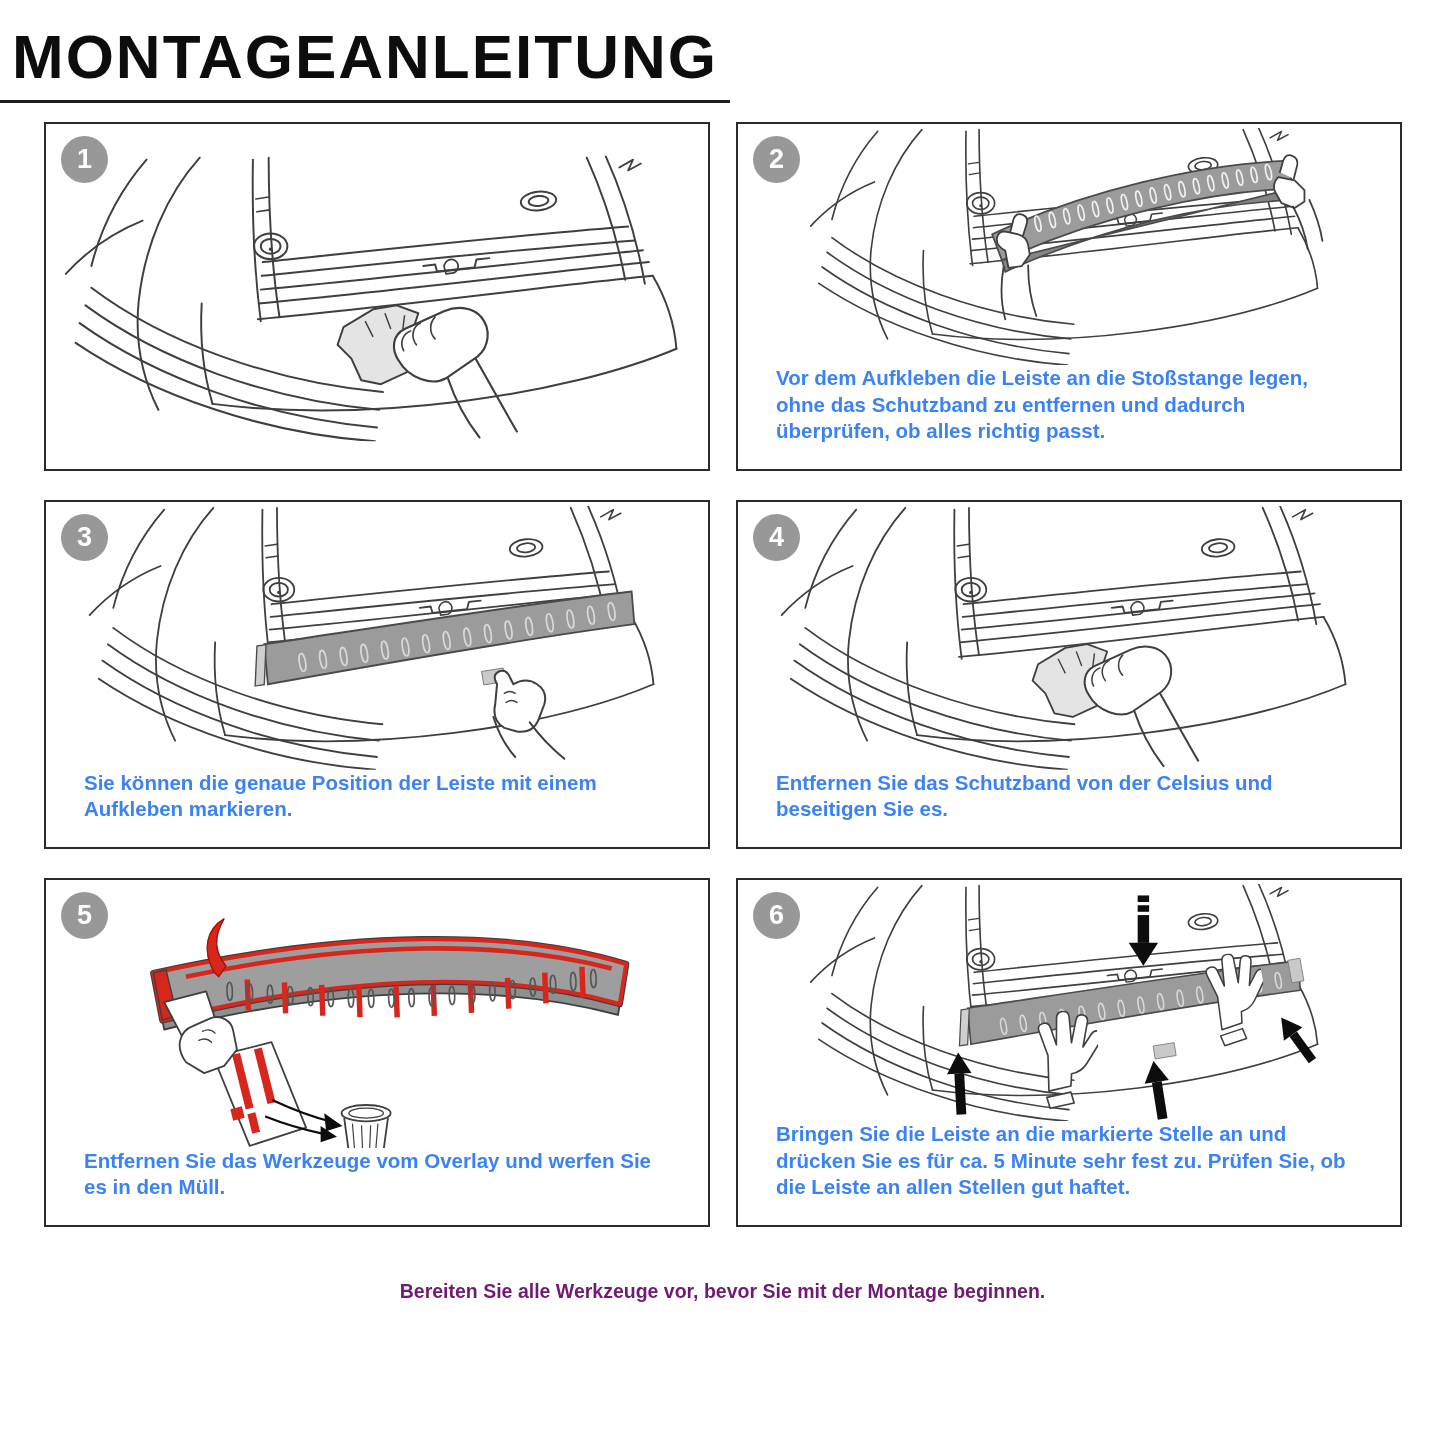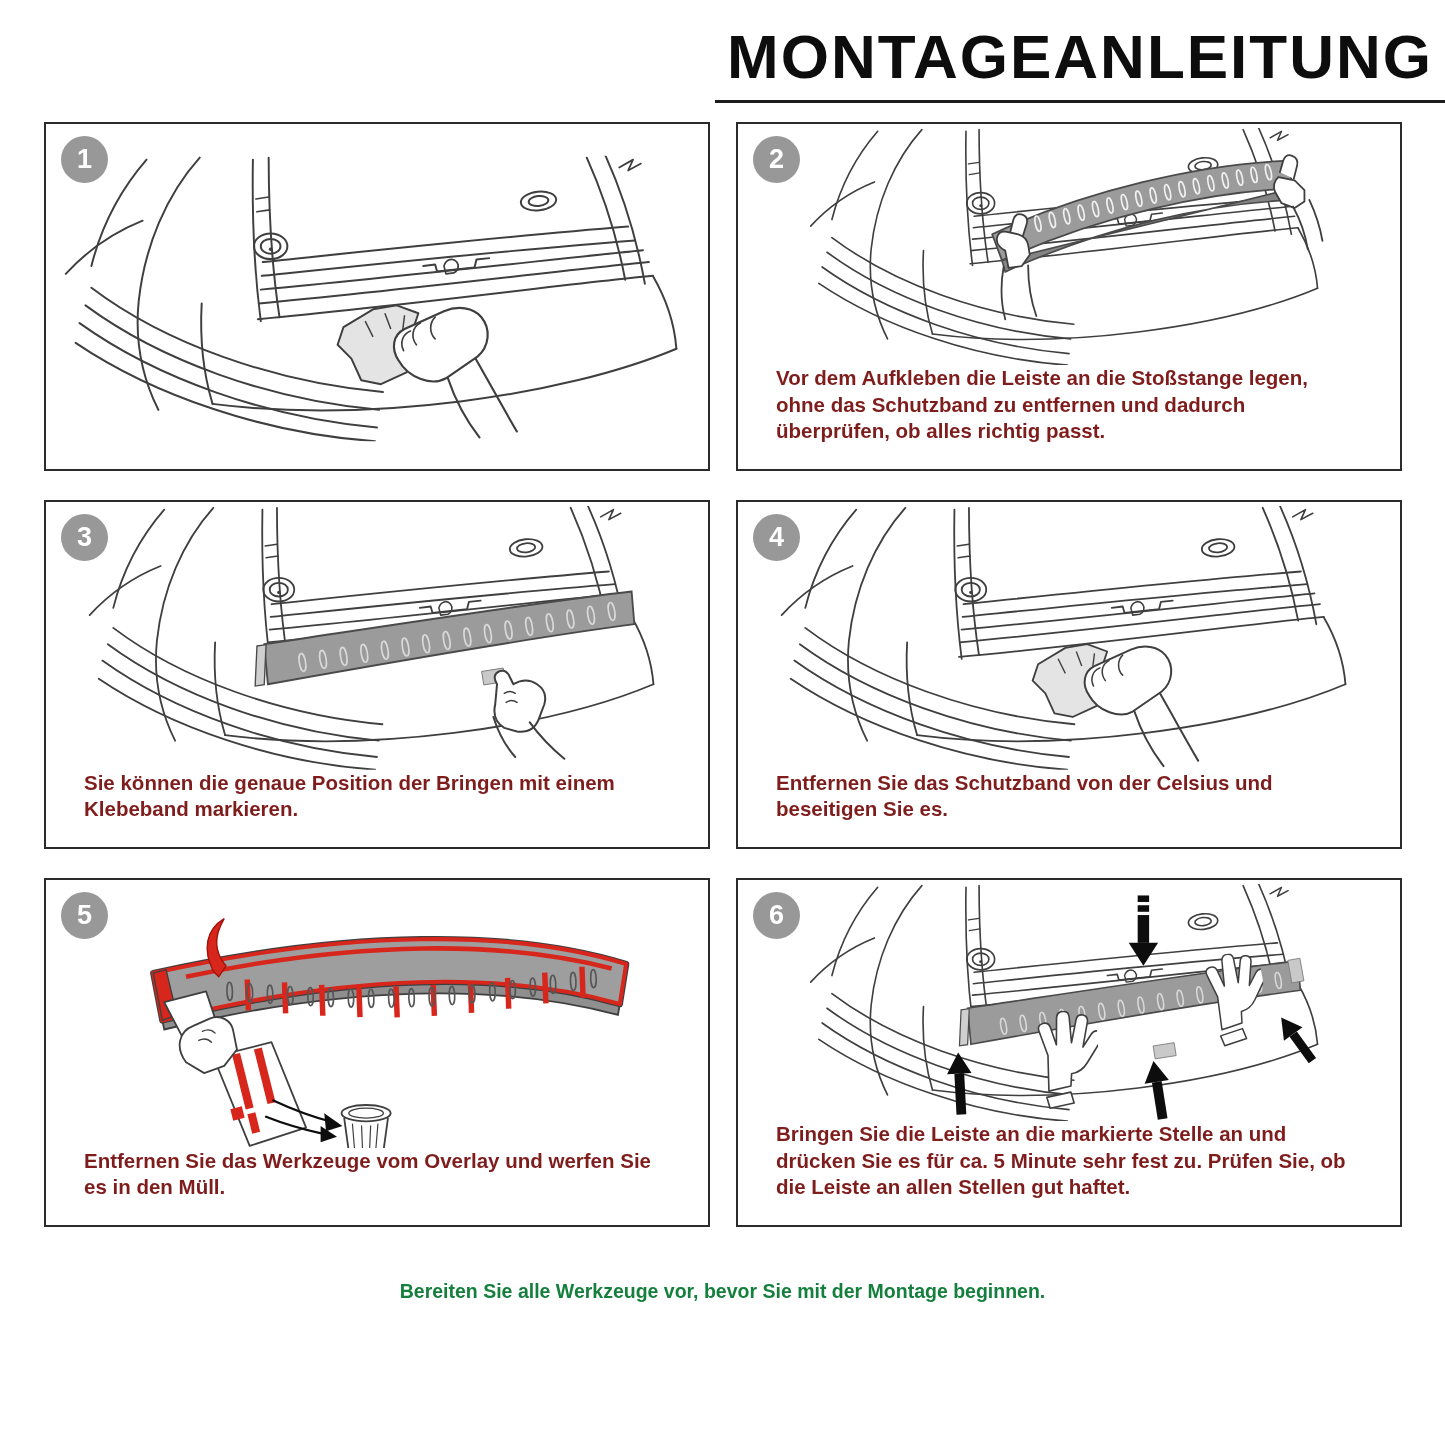--- a/index.html
+++ b/index.html
@@ -1,20 +1,20 @@
 <!DOCTYPE html>
 <html><head>
 <meta charset="utf-8">
 <style>
   html,body{margin:0;padding:0;}
   body{
     width:1445px;height:1445px;background:#ffffff;position:relative;
     font-family:"Liberation Sans", sans-serif;color:#0d0d0d;overflow:hidden;
   }
-  header{ text-align:right; }
+  header{ text-align:left; }
   h1{
     display:inline-block;margin:24px auto 0;
     font-size:62px;font-weight:bold;letter-spacing:2px;line-height:1.05;
     border-bottom:3px solid #1d1d1d;padding:0 12px 11px;
   }
   .grid{
     margin:19px 43px 0 44px;
     display:grid;grid-template-columns:1fr 1fr;
     column-gap:26px;row-gap:29px;
   }
@@ -24,24 +24,24 @@
   }
   .badge{
     position:absolute;top:12px;left:15px;width:47px;height:47px;border-radius:50%;
     background:#989898;color:#ffffff;font-weight:bold;font-size:27px;
     display:flex;align-items:center;justify-content:center;z-index:3;
   }
   .art{flex:1 1 auto;min-height:0;padding:4px 6px 0 6px;}
   .art svg{width:100%;height:100%;display:block;}
   .caption{
     margin:0;padding:0 44px 24px 38px;max-width:600px;
-    font-weight:bold;font-size:20.5px;line-height:1.3;color:#7f1d1d;
+    font-weight:bold;font-size:20.5px;line-height:1.3;color:#3b82f6;
   }
   footer{margin-top:52px;text-align:center;font-weight:bold;}
-  footer p{margin:4px;color:#15803d;font-size:19.5px;line-height:1.3;}
+  footer p{margin:4px;color:#701a75;font-size:19.5px;line-height:1.3;}
   footer .note2{margin-top:22px;padding:0 48px;}
 </style>
 </head>
 <body>
 
 <svg width="0" height="0" style="position:absolute" aria-hidden="true">
   <defs>
     <symbol id="car" viewBox="0 0 660 290">
       <g fill="none" stroke="#3f3f3f" stroke-width="2" stroke-linecap="round" stroke-linejoin="round">
         <path d="M96,4 C70,34 50,72 40,112"></path>
@@ -184,21 +184,21 @@
             <ellipse cx="588" cy="116" rx="3.4" ry="10" fill="none" stroke="#d9d9d9" stroke-width="1.8" transform="rotate(-9.35297925009325 588 116)"></ellipse>
           </g>
         <rect x="446" y="180" width="24" height="15" fill="#c9c9c9" stroke="#7a7a7a" stroke-width="1" transform="rotate(-9 458 187)"></rect>
         <g fill="#ffffff" stroke="#3f3f3f" stroke-width="2.2" stroke-linecap="round" stroke-linejoin="round">
           <path d="M462,196 q-6,-10 2,-14 q8,-3 12,6 l4,8 q14,-8 26,0 q12,8 8,22 l-6,16 q-6,16 -24,14 l-14,-4 q-14,-8 -10,-26 z"></path>
           <path d="M470,206 q6,-4 12,0 m-10,10 q6,-4 12,0" fill="none" stroke-width="1.6"></path>
           <path d="M498,238 q16,22 38,40 M458,232 q8,26 24,44" fill="none"></path>
         </g>
       </svg>
     </div>
-    <p class="caption">Sie können die genaue Position der Bringen mit einem Klebeband markieren.</p>
+    <p class="caption">Sie können die genaue Position der Leiste mit einem Aufkleben markieren.</p>
   </section>
 
   <section class="panel">
     <div class="badge">4</div>
     <div class="art">
       <svg viewBox="0 0 660 290">
         <use href="#car"></use>
           <use href="#handcloth"></use>
       </svg>
     </div>

